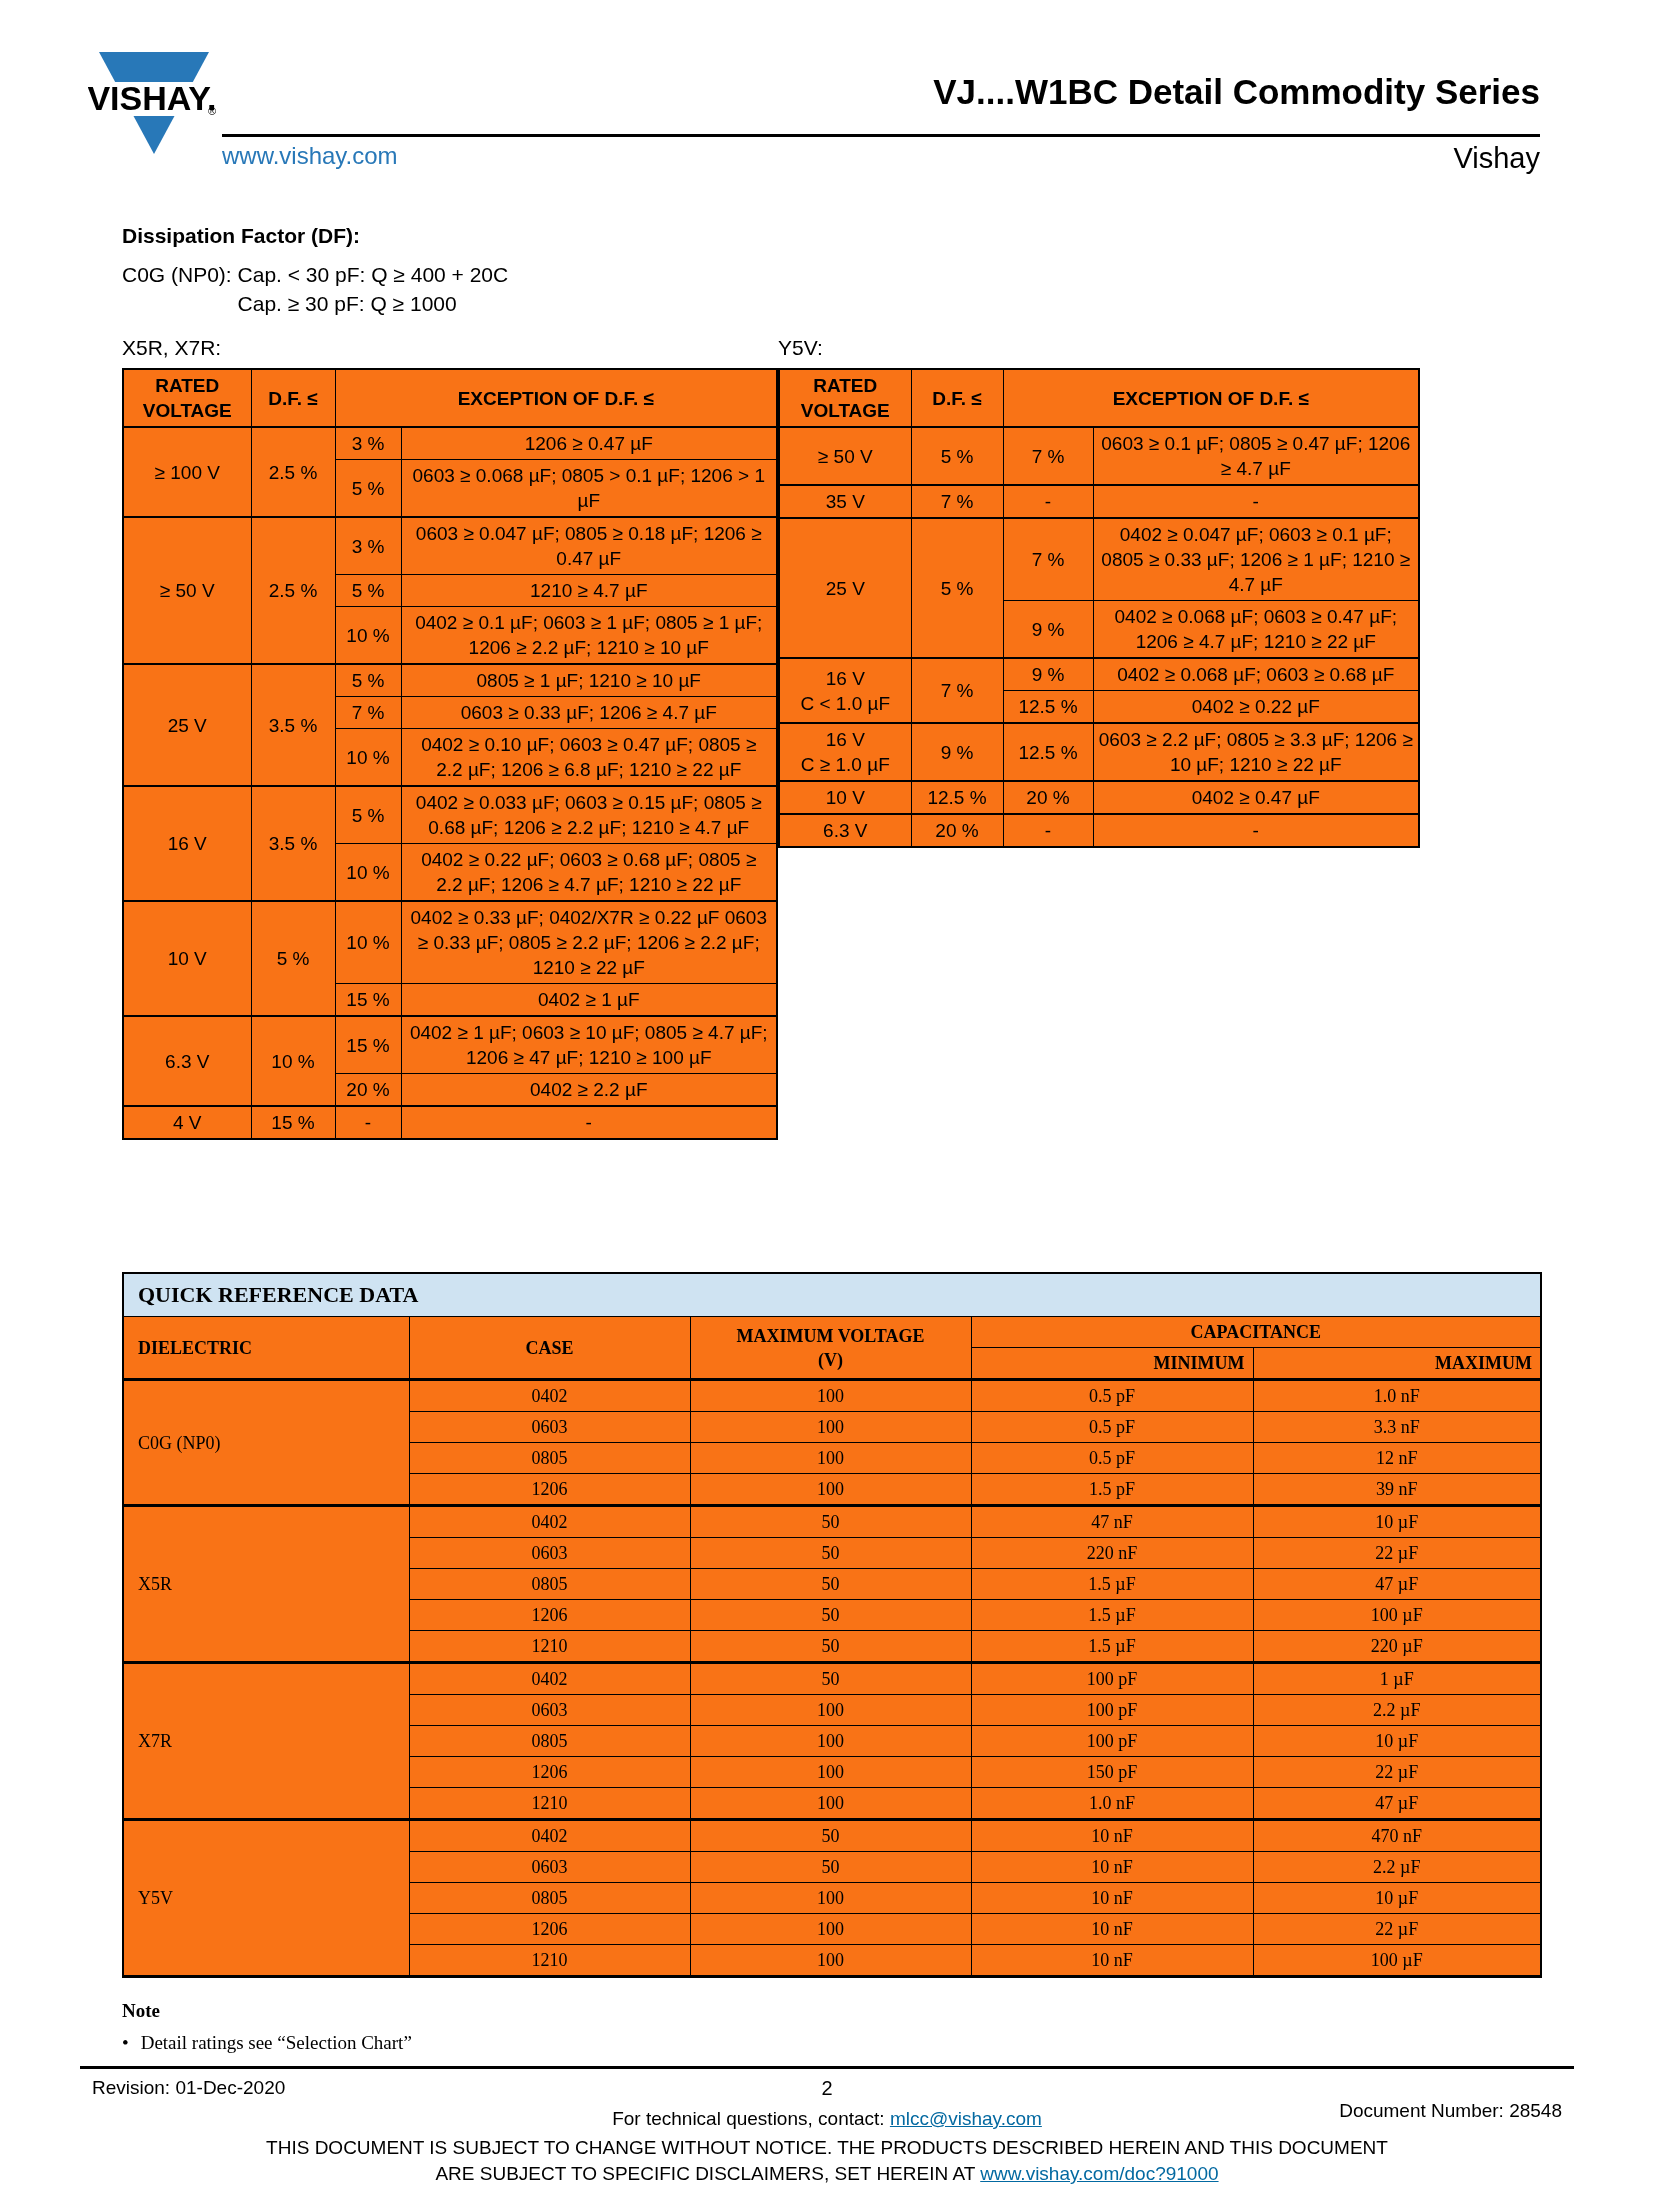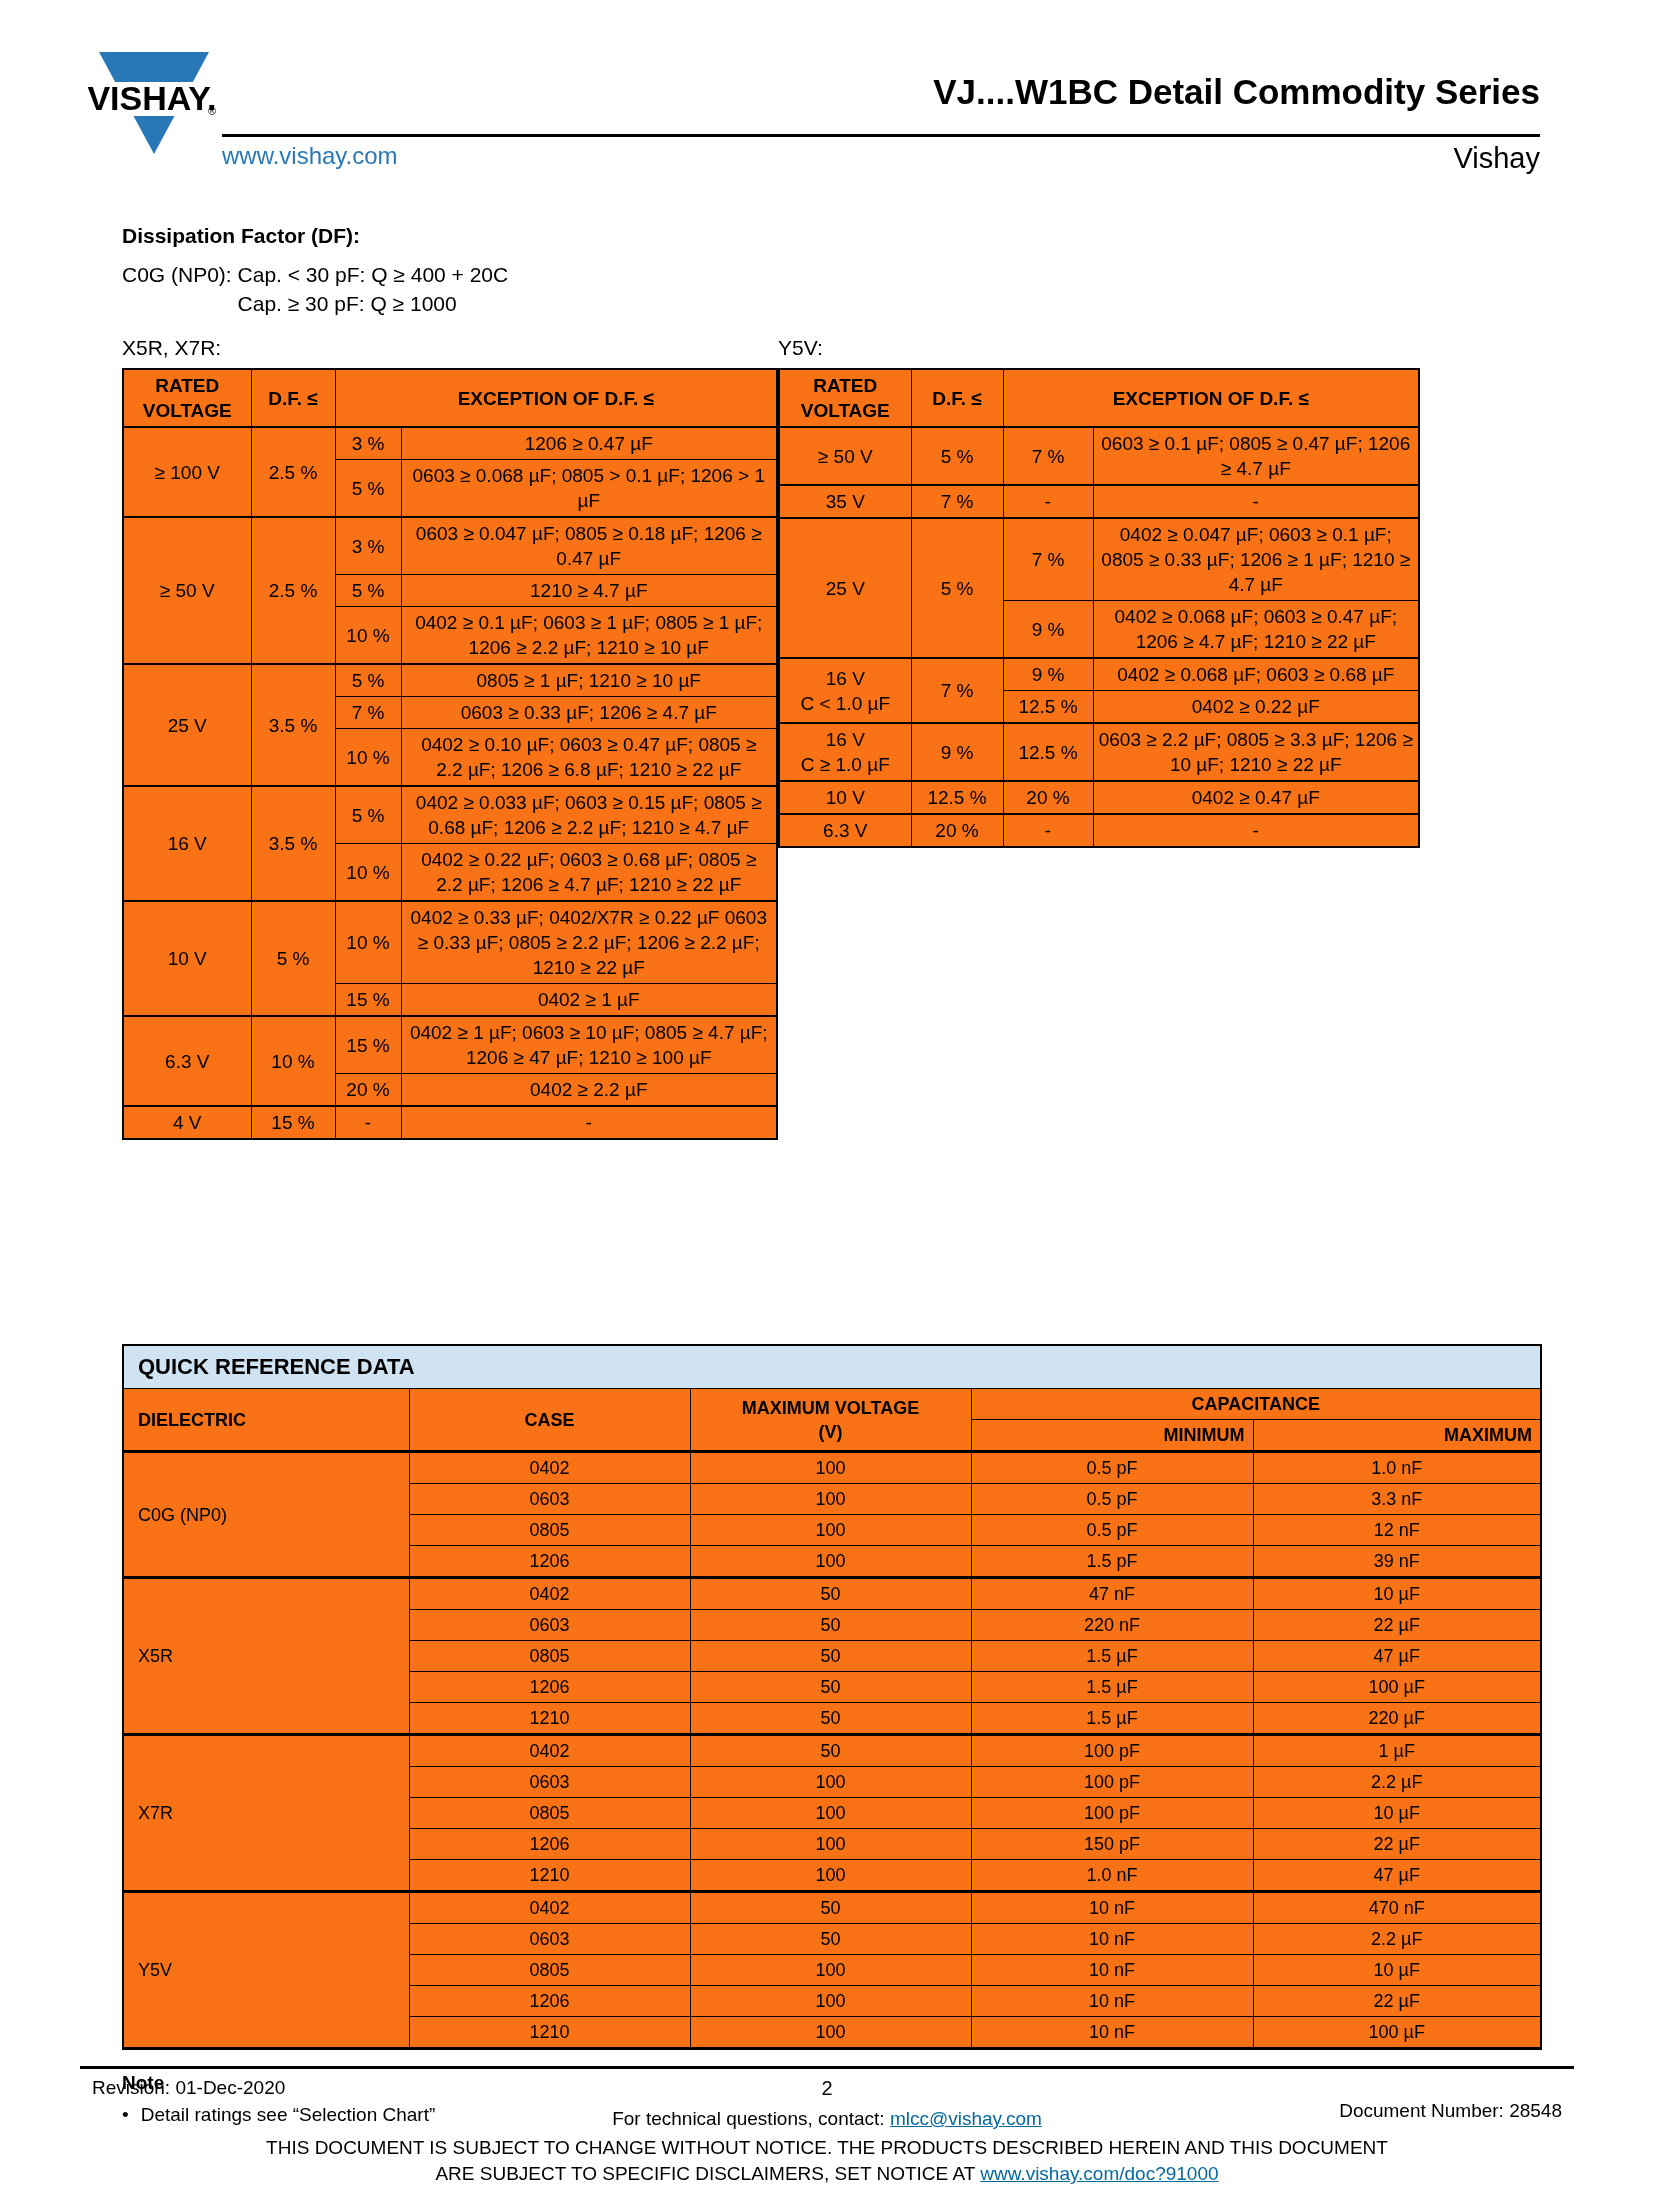--- a/index.html
+++ b/index.html
@@ -26,21 +26,21 @@
   table { border-collapse:collapse; table-layout:fixed; background:#f97316; }
   .df-table { border:2px solid #000; font-size:19px; }
   .df-table th, .df-table td { border:1px solid #000; text-align:center; vertical-align:middle; padding:3px 5px; line-height:25px; }
   .df-table thead th { font-weight:bold; border-bottom:2px solid #000; }
   .df-table tr.group-start > td { border-top:2px solid #000; }
   .c-volt { white-space:pre-line; }
   .df-table-left { width:654px; }
   .df-table-right { width:640px; }
 
   
-  .qrd-section { position:absolute; left:122px; width:1418px; top:1344px; }
+  .qrd-section { position:absolute; left:122px; width:1418px; top:1272px;font-family:Liberation Serif, serif; }
   .qrd-table { width:1418px; border:2px solid #000; border-bottom:3px solid #000; font-size:18px; }
   .qrd-table th, .qrd-table td { border:1px solid #000; text-align:center; vertical-align:middle; padding:3px 8px; line-height:24px; }
   .qrd-title-cell { background:#cfe3f2; text-align:left !important; font-size:22px; font-weight:bold; padding:9px 14px !important; border-bottom:2px solid #000; }
   .qrd-table thead th { font-weight:bold; }
   .qrd-table thead tr:last-child th { border-bottom:2px solid #4c1d95;text-align:right; }
   .qrd-table th.h-diel, .qrd-table th.h-case { text-align:left; padding-left:14px; }
   .qrd-table th.h-diel { text-align:left; }
   .qrd-table th.pre { white-space:pre-line; }
   .qrd-table tr.group-start > td { border-top:3px solid #000; }
   .qrd-table td.c-diel { text-align:left; padding-left:14px; }
@@ -426,17 +426,17 @@
     <div class="footer-row1">
       <span class="footer-rev">Revision: 01-Dec-2020</span>
       <span class="footer-page">2</span>
       <span class="footer-doc">Document Number: 28548</span>
     </div>
     <div class="footer-center">
       <span>For technical questions, contact: </span><a href="#" class="link">mlcc@vishay.com</a>
     </div>
     <div class="footer-center">
       <span>THIS DOCUMENT IS SUBJECT TO CHANGE WITHOUT NOTICE. THE PRODUCTS DESCRIBED HEREIN AND THIS DOCUMENT</span><br>
-      <span>ARE SUBJECT TO SPECIFIC DISCLAIMERS, SET NOTICE AT </span><a href="#" class="link">www.vishay.com/doc?91000</a>
+      <span>ARE SUBJECT TO SPECIFIC DISCLAIMERS, SET HEREIN AT </span><a href="#" class="link">www.vishay.com/doc?91000</a>
     </div>
   </div>
 
 </div>
 
 </body></html>

